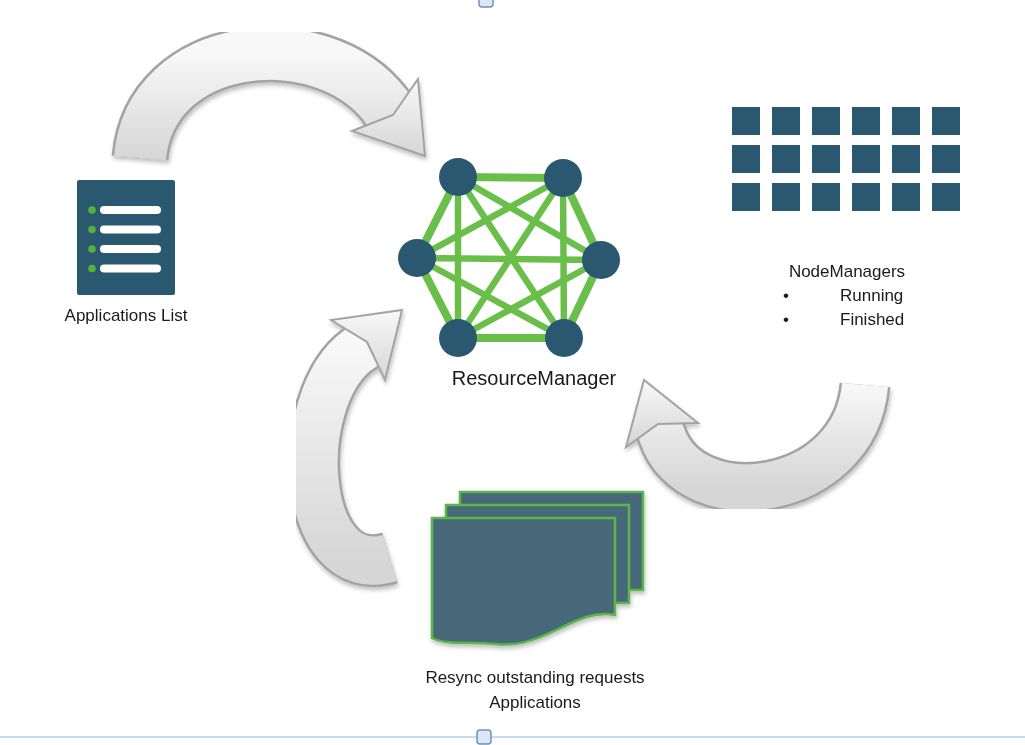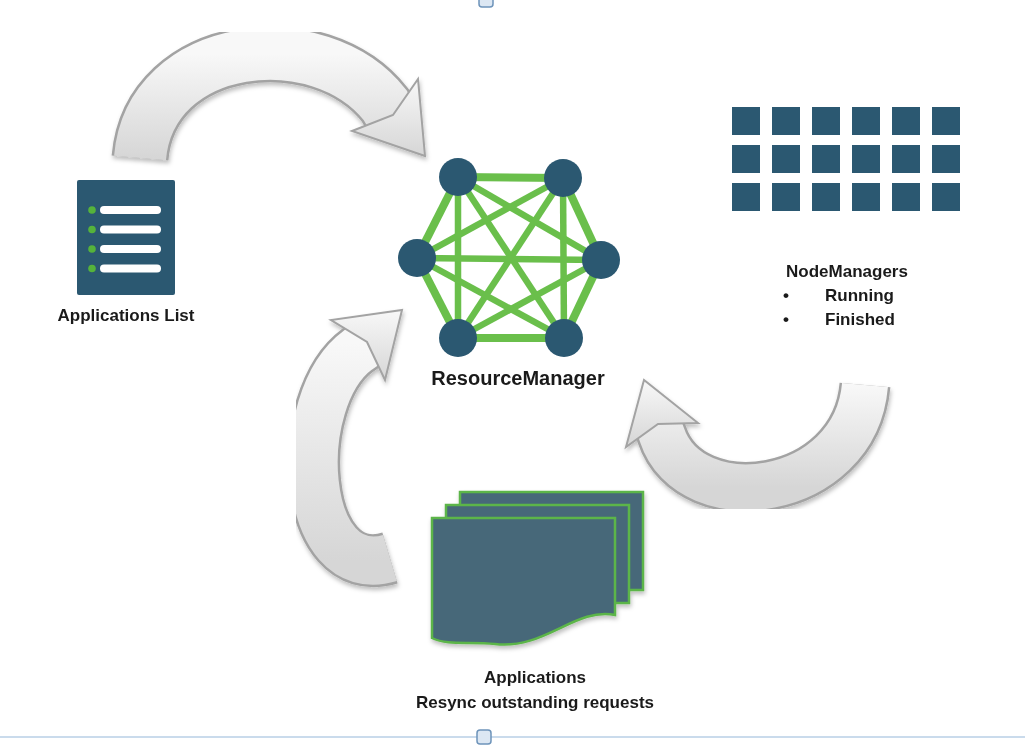--- a/index.html
+++ b/index.html
@@ -8,29 +8,28 @@
     background: var(--c-background, #ffffff);
     position:relative; overflow:hidden;
     font-family:"Liberation Sans", sans-serif;
   }
   #stage { position:absolute; left:0; top:0; width:1025px; height:745px; }
   svg.diagram { position:absolute; left:0; top:0; }
   .label {
     position:absolute; text-align:center;
     color: var(--c-text, #1a1a1a);
     font-family:"Liberation Sans", sans-serif;
-    font-weight:bold;
   }
   .lbl-appstore   { left:16px;  top:303px; width:220px; font-size:17px; line-height:26px; }
-  .lbl-rm         { left:368px; top:366px; width:300px; font-size:20px; line-height:24px; }
+  .lbl-rm         { left:384px; top:366px; width:300px; font-size:20px; line-height:24px; }
   .lbl-nm         { left:687px; top:260px; width:320px; font-size:17px; line-height:24px; }
   .lbl-apps      { left:370px; top:665px; width:330px; font-size:17px; line-height:25px; }
   .nm-bullet-row { display:flex; justify-content:flex-start; text-align:left; padding-left:96px; line-height:24px; }
   .nm-bullet     { width:10px; }
-  .nm-bullet-label { margin-left:32px; }
+  .nm-bullet-label { margin-left:47px; }
 </style>
 </head>
 <body>
 
 <div id="stage">
 
   <svg class="diagram" width="1025" height="745" viewBox="0 0 1025 745">
     <defs>
       <linearGradient id="agrad" x1="0" y1="0" x2="0" y2="1">
         <stop offset="0" stop-color="#f8f8f8"></stop>
@@ -147,17 +146,17 @@
       <span class="nm-bullet">•</span>
       <span class="nm-bullet-label">Running</span>
     </div>
     <div class="nm-bullet-row">
       <span class="nm-bullet">•</span>
       <span class="nm-bullet-label">Finished</span>
     </div>
   </div>
 
   <div class="label lbl-apps">
+    <div>Resync outstanding requests</div>
     <div>Applications</div>
-    <div>Resync outstanding requests</div>
   </div>
 
 </div>
 
 </body></html>

